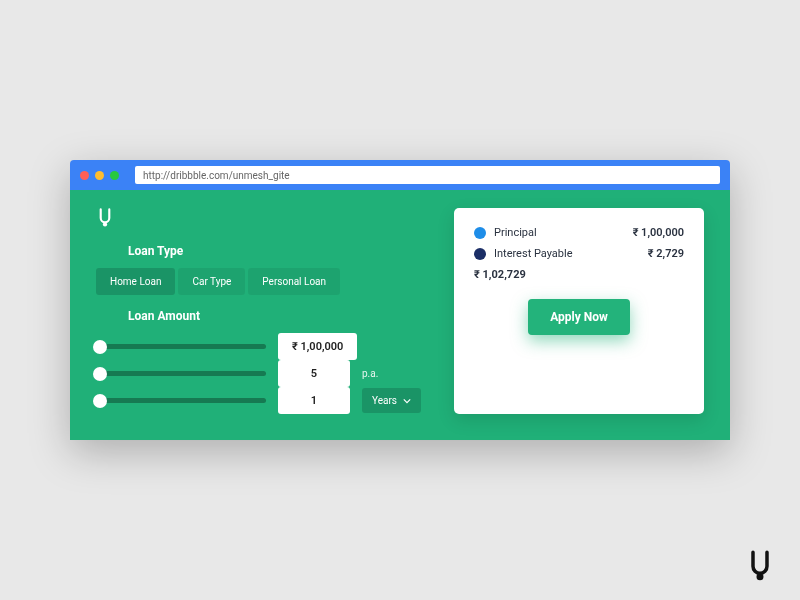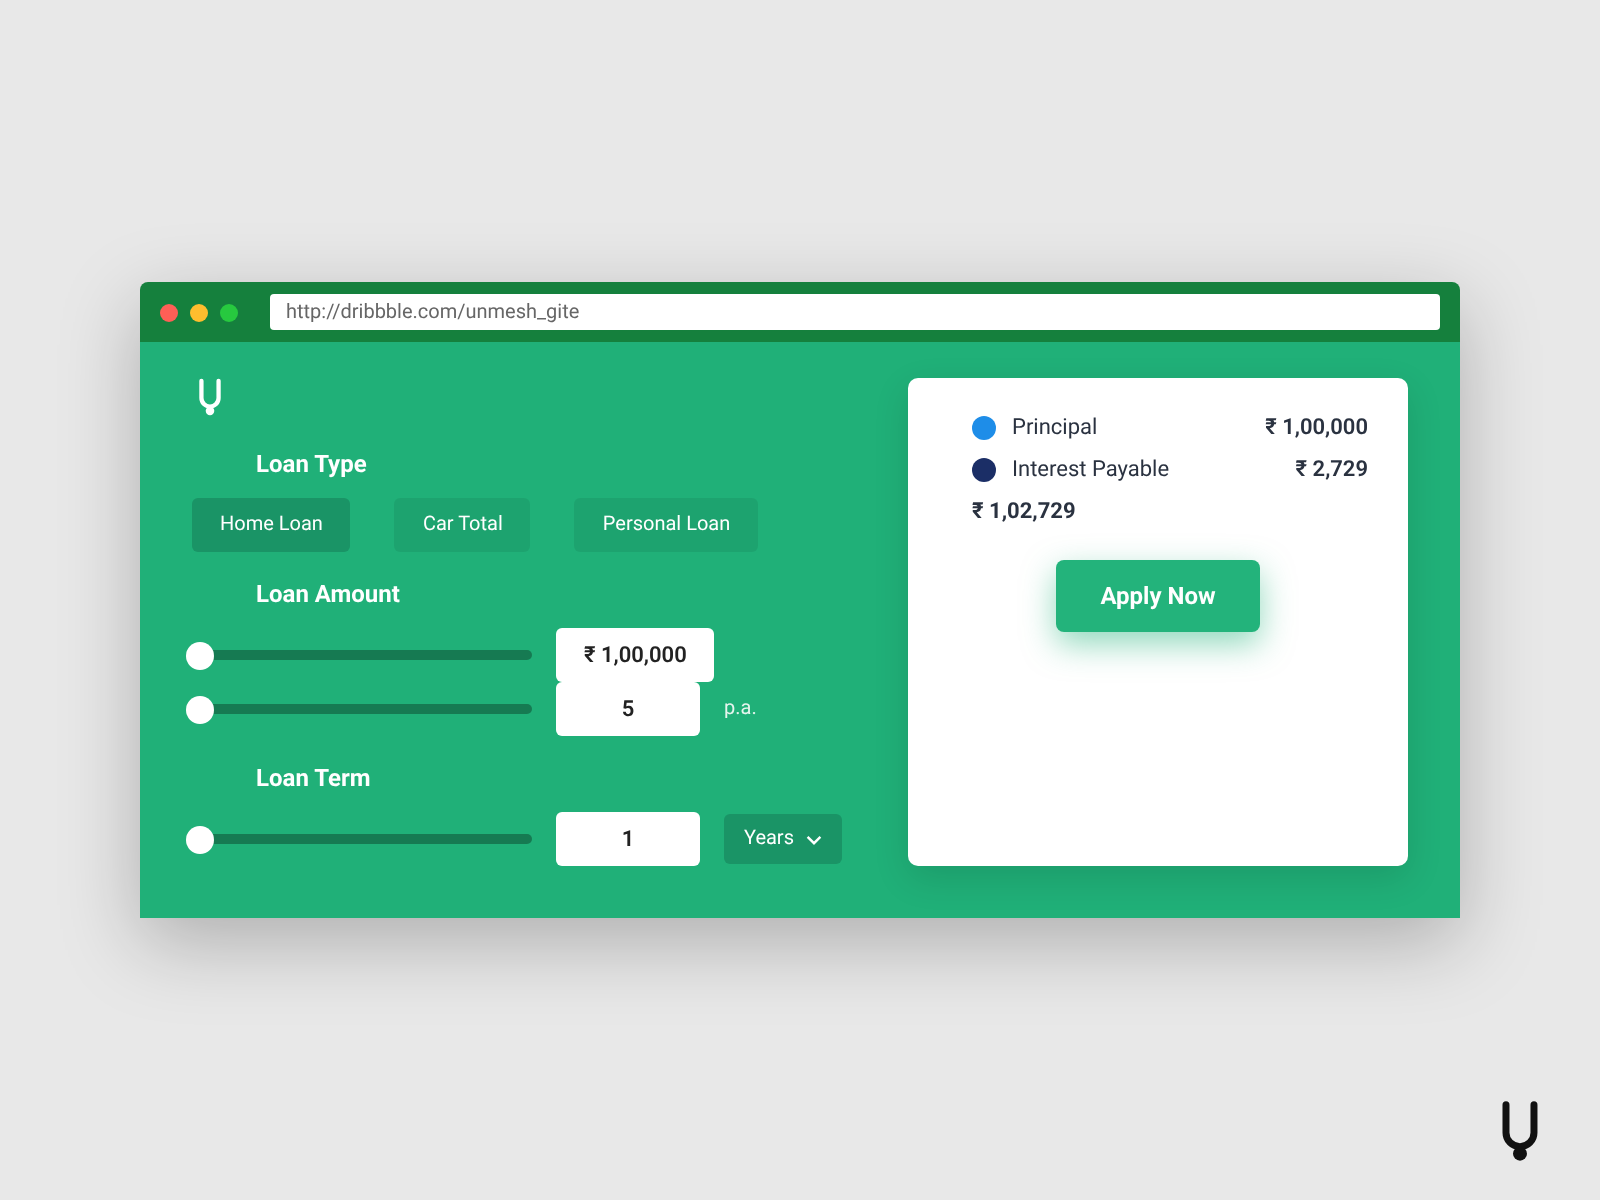--- a/index.html
+++ b/index.html
@@ -1,45 +1,45 @@
 <!DOCTYPE html>
 <html><head>
 <meta charset="utf-8">
 <style>
   * { box-sizing: border-box; margin: 0; padding: 0; font-family: -apple-system, BlinkMacSystemFont, "Segoe UI", Roboto, sans-serif; }
   body { background: #e8e8e8; width: 800px; height: 600px; display: flex; align-items: center; justify-content: center; }
-  .window { width: 660px; background: #15803d; border-radius: 4px 4px 0 0; box-shadow: 0 12px 40px rgba(0,0,0,0.25); }
+  .window { width: 660px; background: #3b82f6; border-radius: 4px 4px 0 0; box-shadow: 0 12px 40px rgba(0,0,0,0.25); }
   .titlebar { height: 30px; display: flex; align-items: center; padding: 0 10px; gap: 6px; }
   .dot { width: 9px; height: 9px; border-radius: 50%; }
   .dot.red { background: #ff5f56; }
   .dot.yellow { background: #ffbd2e; }
   .dot.green { background: #27c93f; }
   .url-bar { flex: 1; background: #fff; height: 18px; margin-left: 10px; font-size: 10px; color: #666; display: flex; align-items: center; padding: 0 8px; border-radius: 2px; }
   .app { background: #20b078; padding: 18px 26px 26px 26px; display: flex; gap: 20px; }
   .logo { width: 18px; height: 20px; margin-bottom: 16px; }
   .logo svg { width: 100%; height: 100%; }
   .left { flex: 1; color: #fff; }
   .sect-label { font-size: 12px; font-weight: 700; margin: 14px 0 10px 0; padding-left: 32px; }
-  .tabs { display: flex; gap: 22px; }
+  .tabs { display: flex; gap: 3px; }
   .tab { font-size: 10px; padding: 8px 14px; border-radius: 3px; background: rgba(0,0,0,0.07); color: #fff; cursor: pointer; }
   .tab.active { background: #1a9466; }
   .row { display: flex; align-items: center; gap: 12px; }
   .slider-wrap { width: 170px; position: relative; height: 20px; display: flex; align-items: center; }
   .track { width: 100%; height: 5px; background: #167a52; border-radius: 3px; }
   .thumb { position: absolute; left: 0; width: 14px; height: 14px; background: #fff; border-radius: 50%; margin-left: -3px; }
   .amount-box { background: #fff; color: #222; font-size: 11px; font-weight: 600; padding: 7px 14px; border-radius: 3px; min-width: 72px; text-align: center; }
   .suffix { font-size: 10px; color: #e6f5ee; }
   .years-btn { background: #1a9466; color: #fff; font-size: 10px; padding: 7px 10px; border-radius: 3px; display: flex; align-items: center; gap: 6px; cursor: pointer; }
   .chev { width: 8px; height: 8px; }
   .card { width: 250px; background: #fff; border-radius: 5px; padding: 18px 20px 22px 20px; box-shadow: 0 6px 18px rgba(0,0,0,0.12); }
   .donut { width: 150px; height: 150px; margin: 0 auto 18px auto; position: relative; }
   .donut-center { position: absolute; inset: 0; display: flex; flex-direction: column; align-items: center; justify-content: center; }
   .emi-label { color: #1e7fe8; font-size: 11px; font-weight: 700; letter-spacing: 0.5px; }
   .emi-value { color: #1b2430; font-size: 18px; font-weight: 800; margin-top: 4px; }
-  .legend { font-size: 11px; color: #2a3240; margin-left: 12px; }
+  .legend { font-size: 11px; color: #2a3240; }
   .legend-row { display: flex; align-items: center; margin-bottom: 8px; }
   .legend-dot { width: 12px; height: 12px; border-radius: 50%; margin-right: 8px; }
   .legend-label { flex: 1; }
   .legend-val { font-weight: 600; }
   .total-row { display: flex; margin-top: 8px; }
   .total-label { flex: 1; font-weight: 800; font-size: 11px; line-height: 1.3; }
   .total-val { font-weight: 700; font-size: 11px; }
   .apply-btn { margin: 18px auto 4px auto; display: block; background: #23b37b; color: #fff; border: none; padding: 11px 22px; font-size: 12px; font-weight: 700; border-radius: 4px; box-shadow: 0 6px 16px rgba(35,179,123,0.5); cursor: pointer; }
   .watermark { position: fixed; right: 26px; bottom: 18px; width: 28px; height: 32px; }
 </style>
@@ -59,21 +59,21 @@
       <div class="logo">
         <svg viewBox="0 0 24 28">
             <path d="M6 2 v12 a6 6 0 0 0 12 0 V2" fill="none" stroke="#fff" stroke-width="3" stroke-linecap="round"></path>
             <circle cx="12" cy="23" r="3" fill="#fff"></circle>
           </svg>
       </div>
 
       <div class="sect-label">Loan Type</div>
       <div class="tabs">
         <div class="tab active">Home Loan</div>
-        <div class="tab">Car Total</div>
+        <div class="tab">Car Type</div>
         <div class="tab">Personal Loan</div>
       </div>
 
       <div class="sect-label">Loan Amount</div>
       <div class="row">
         <div class="slider-wrap">
           <div class="track"></div>
             <div class="thumb"></div>
         </div>
         <div class="amount-box">₹ 1,00,000</div>
@@ -81,21 +81,20 @@
 
       <div class="row">
         <div class="slider-wrap">
           <div class="track"></div>
             <div class="thumb"></div>
         </div>
         <div class="amount-box">5</div>
         <span class="suffix">p.a.</span>
       </div>
 
-      <div class="sect-label">Loan Term</div>
       <div class="row">
         <div class="slider-wrap">
           <div class="track"></div>
             <div class="thumb"></div>
         </div>
         <div class="amount-box">1</div>
         <div class="years-btn">
           <span>Years</span>
           <svg class="chev" viewBox="0 0 10 10">
               <path d="M1 3 L5 7 L9 3" fill="none" stroke="#fff" stroke-width="1.5"></path>

